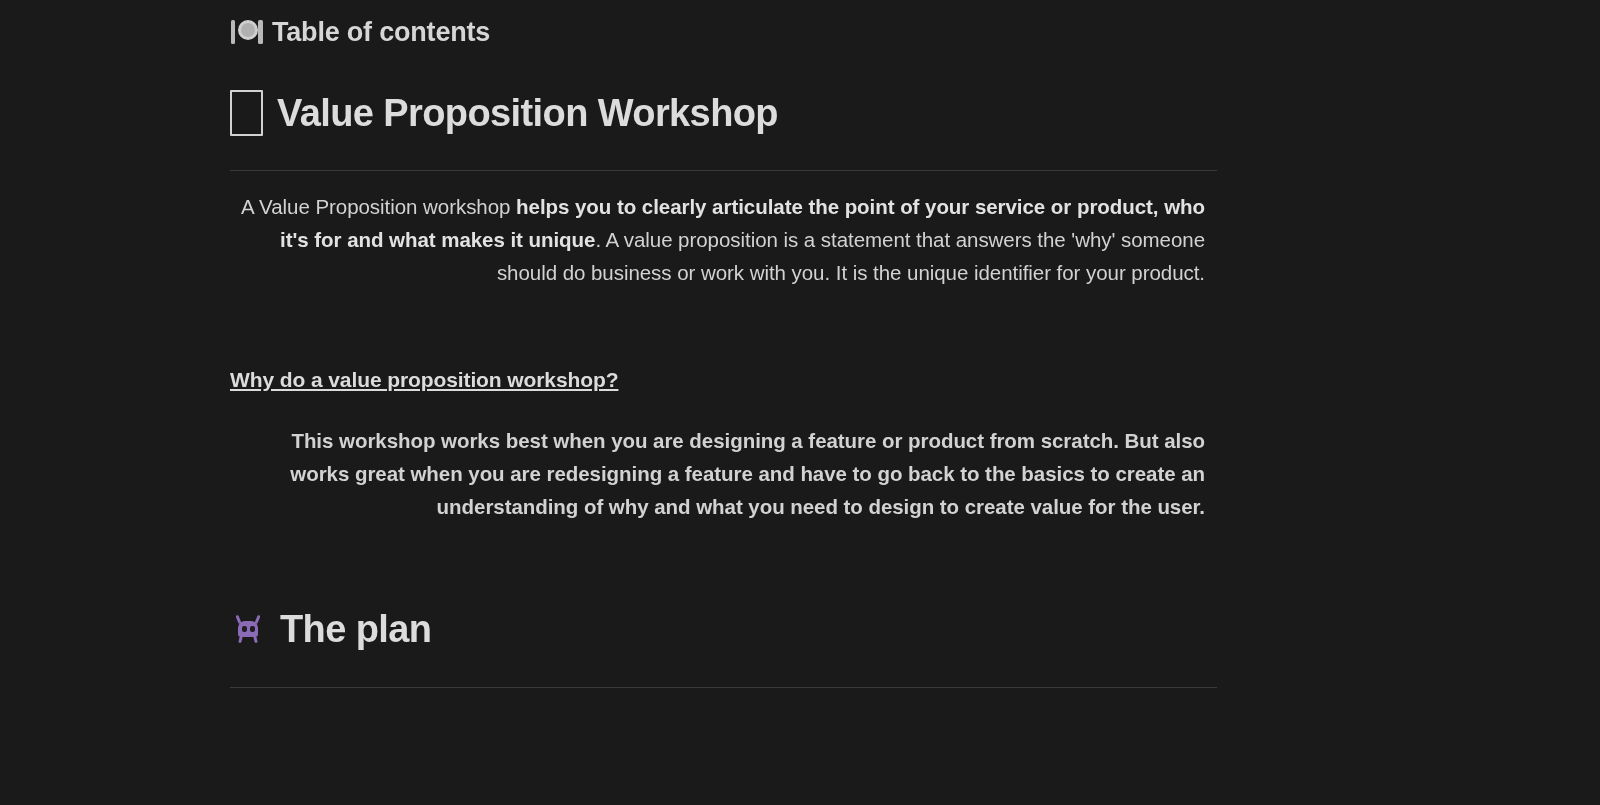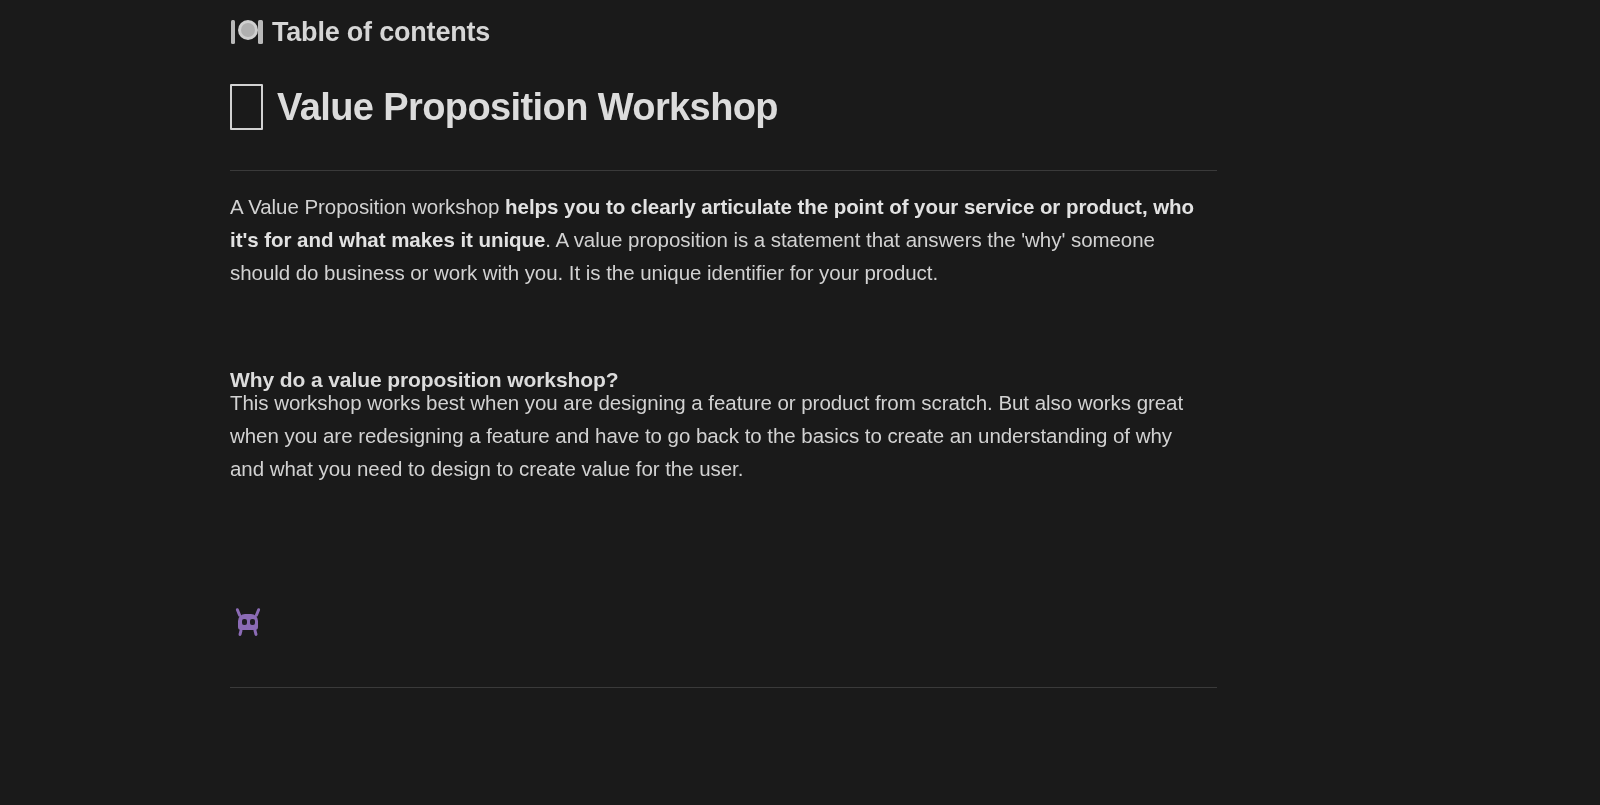--- a/index.html
+++ b/index.html
@@ -163,41 +163,43 @@
     width: 987px;
   }
 
   .subheading {
     margin: 0;
     font-size: 21px;
     font-weight: 700;
     line-height: 30px;
     color: #dcdcdc;
     letter-spacing: -0.1px;
+    text-decoration: underline;
   }
 
   
   .body-text {
     margin: 0;
     font-size: 20.5px;
     line-height: 33px;
     color: #d2d2d2;
     letter-spacing: -0.05px;
     max-width: 975px;
+    text-align: right;
   }
   .body-text b { font-weight: 700; color: #e2e2e2; }
 
   
   .blk { position: absolute; left: 0; }
   .blk-toc        { top: 6px; }
-  .blk-h1a        { top: 83px; }
+  .blk-h1a        { top: 89px; }
   .blk-rule-a     { top: 170px; }
   .blk-para-a     { top: 190px; }
   .blk-sub-a      { top: 365px; }
-  .blk-para-b     { top: 386px; }
+  .blk-para-b     { top: 424px; font-weight: bold; }
   .blk-h1b        { top: 605px; }
   .blk-rule-b     { top: 687px; }
   .blk-para-c     { top: 694px; }
 </style>
 </head>
 <body>
 
 <div class="page">
   <div class="content-column">
 
@@ -240,20 +242,21 @@
       <h1 class="section-heading">
         <span class="emoji emoji-alien">
           <span class="antenna l"></span>
           <span class="antenna r"></span>
           <span class="body"></span>
           <span class="eye l"></span>
           <span class="eye r"></span>
           <span class="leg l"></span>
           <span class="leg r"></span>
         </span>
+        <span class="h-title">The plan</span>
       </h1>
     </div>
 
     <div class="blk blk-rule-b">
       <hr class="divider">
     </div>
 
     <div class="blk blk-para-c">
     </div>
 

